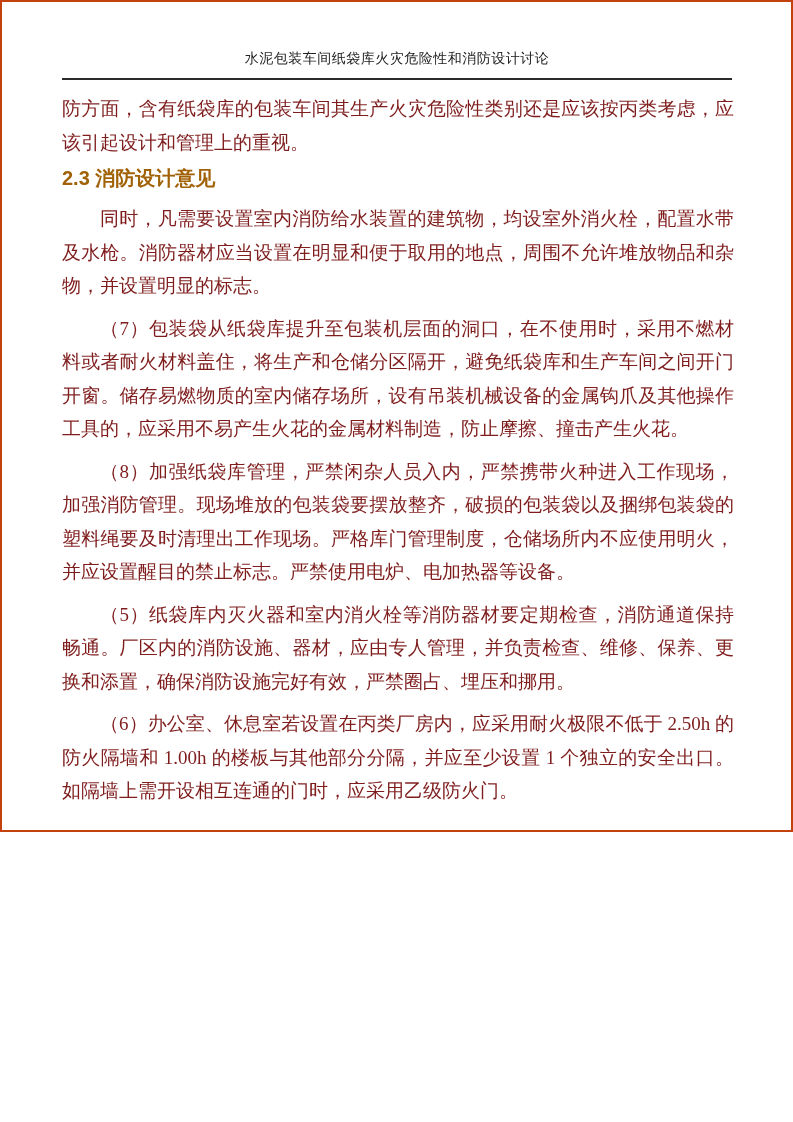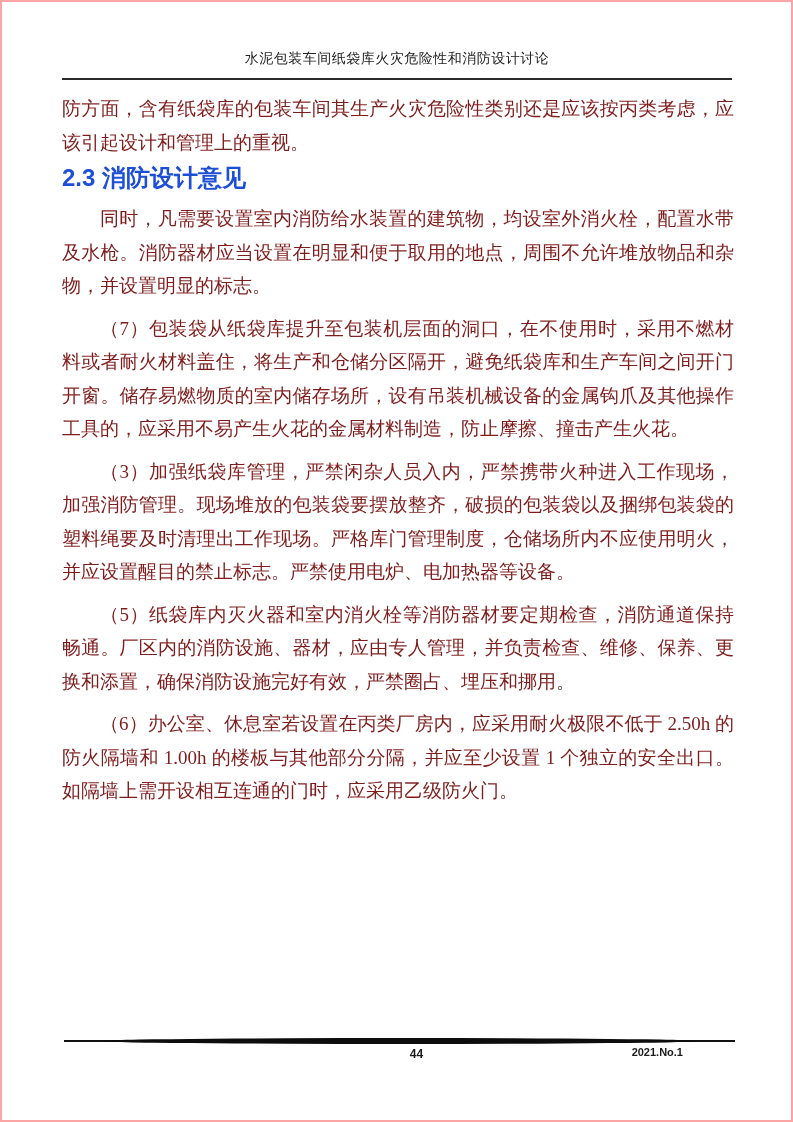--- a/index.html
+++ b/index.html
@@ -1,22 +1,22 @@
 <!DOCTYPE html>
 <html><head>
 <meta charset="utf-8">
 <style>
   * { margin: 0; padding: 0; box-sizing: border-box; }
   html, body { background: #ffffff; }
   .page {
     position: relative;
     width: 793px;
-    height: 1122px;
+    height: 832px;
     background: #ffffff;
-    border: 2px solid #fca5a5;
+    border: 2px solid #c2410c;
     overflow: hidden;
     font-family: "Liberation Serif", "DejaVu Serif", serif;
     color: #1b1b1b;
   }
   .running-head {
     position: absolute;
     top: 48px;
     left: 60px;
     width: 670px;
     text-align: center;
@@ -37,25 +37,25 @@
     line-height: 33.5px;
     text-align: justify;
     text-justify: inter-character;
     margin-top: 9px;
     color: #7f1d1d;
   }
   .doc-body p.body:first-child { margin-top: 0; }
   .doc-body p.indent { text-indent: 2em; }
   .doc-body h2.heading {
     font-family: "Liberation Sans", "DejaVu Sans", sans-serif;
-    font-size: 24px;
+    font-size: 20px;
     font-weight: bold;
     line-height: 30px;
     margin: 4px 0 6px 0;
-    color: #1d4ed8;
+    color: #a16207;
   }
   .doc-body sup {
     font-size: 11px;
     line-height: 0;
     vertical-align: super;
   }
   .footer-rule {
     position: absolute;
     top: 1036px;
     left: 62px;
@@ -102,21 +102,21 @@
 
 <div class="page">
 
   <div class="running-head">水泥包装车间纸袋库火灾危险性和消防设计讨论</div>
 
   <div class="doc-body">
       <p class="body"><span>防方面，含有纸袋库的包装车间其生产火灾危险性类别还是应该按丙类考虑，应该引起设计和管理上的重视。</span></p>
       <h2 class="heading"><span>2.3 消防设计意见</span></h2>
       <p class="body indent"><span>同时，凡需要设置室内消防给水装置的建筑物，均设室外消火栓，配置水带及水枪。消防器材应当设置在明显和便于取用的地点，周围不允许堆放物品和杂物，并设置明显的标志。</span></p>
       <p class="body indent"><span>（7）包装袋从纸袋库提升至包装机层面的洞口，在不使用时，采用不燃材料或者耐火材料盖住，将生产和仓储分区隔开，避免纸袋库和生产车间之间开门开窗。储存易燃物质的室内储存场所，设有吊装机械设备的金属钩爪及其他操作工具的，应采用不易产生火花的金属材料制造，防止摩擦、撞击产生火花。</span></p>
-      <p class="body indent"><span>（3）加强纸袋库管理，严禁闲杂人员入内，严禁携带火种进入工作现场，加强消防管理。现场堆放的包装袋要摆放整齐，破损的包装袋以及捆绑包装袋的塑料绳要及时清理出工作现场。严格库门管理制度，仓储场所内不应使用明火，并应设置醒目的禁止标志。严禁使用电炉、电加热器等设备。</span></p>
+      <p class="body indent"><span>（8）加强纸袋库管理，严禁闲杂人员入内，严禁携带火种进入工作现场，加强消防管理。现场堆放的包装袋要摆放整齐，破损的包装袋以及捆绑包装袋的塑料绳要及时清理出工作现场。严格库门管理制度，仓储场所内不应使用明火，并应设置醒目的禁止标志。严禁使用电炉、电加热器等设备。</span></p>
       <p class="body indent"><span>（5）纸袋库内灭火器和室内消火栓等消防器材要定期检查，消防通道保持畅通。厂区内的消防设施、器材，应由专人管理，并负责检查、维修、保养、更换和添置，确保消防设施完好有效，严禁圈占、埋压和挪用。</span></p>
       <p class="body indent"><span>（6）办公室、休息室若设置在丙类厂房内，应采用耐火极限不低于 2.50h 的防火隔墙和 1.00h 的楼板与其他部分分隔，并应至少设置 1 个独立的安全出口。如隔墙上需开设相互连通的门时，应采用乙级防火门。</span></p>
     </div>
 
   <div class="footer-rule">
     <div class="thin"></div>
     <div class="thick"></div>
   </div>
 
   <div class="footer-pageno">44</div>

